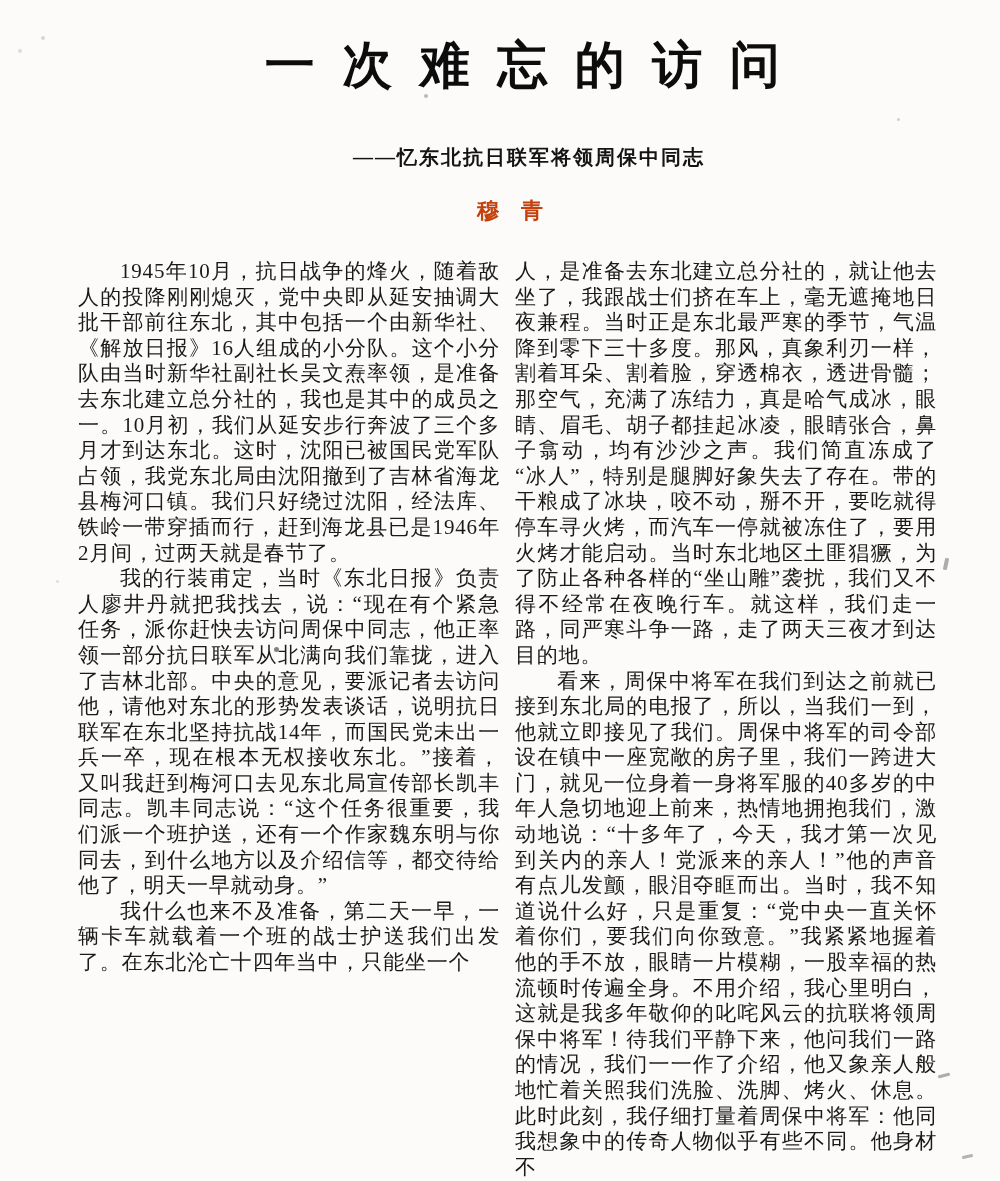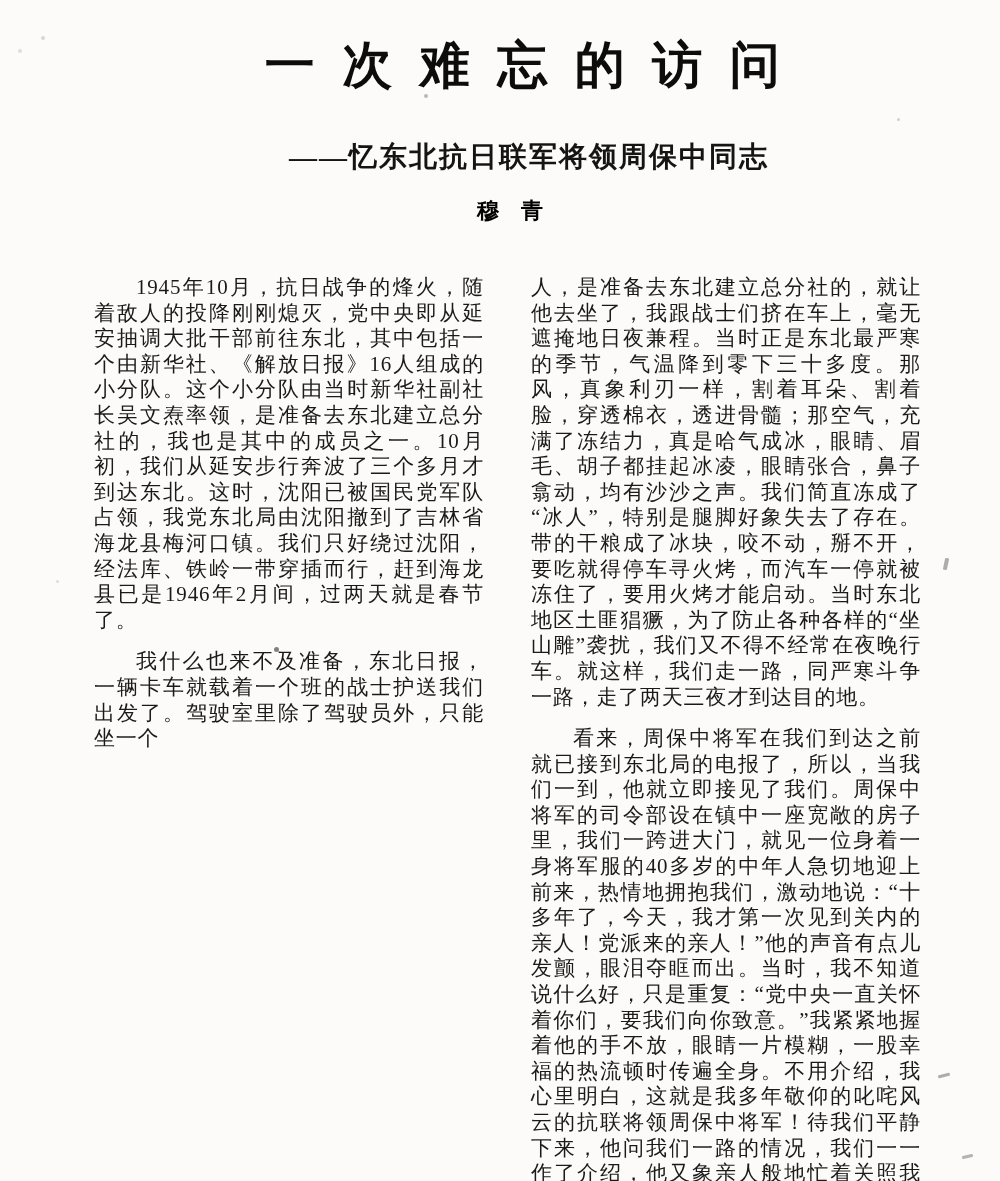--- a/index.html
+++ b/index.html
@@ -25,56 +25,56 @@
     line-height: 62px;
     font-weight: 900;
     letter-spacing: 0.55em;
     color: #0c0c0c;
     white-space: nowrap;
   }
 
   .subtitle {
     margin: 0;
     padding: 46px 0 0 58px;
-    font-size: 28px;
+    font-size: 20px;
     line-height: 30px;
     font-weight: 700;
     letter-spacing: 2px;
     color: #141414;
     white-space: nowrap;
   }
 
   .author {
     margin: 0;
     padding: 26px 0 0 20px;
     font-size: 22px;
     line-height: 26px;
     font-weight: 700;
-    color: #000000;
+    color: #c2410c;
   }
 
   
   .columns {
     display: flex;
     gap: 15px;
     padding: 35px 63px 0 78px;
     box-sizing: border-box;
   }
 
   .col {
     flex: 1;
     font-size: 21px;
     line-height: 25.6px;
     letter-spacing: 0.8px;
     text-align: justify;
     color: #1a1a1a;
     font-weight: 500;
   }
 
-  .col p { margin: 16px; }
+  .col p { margin: 0; }
   .col p.indent { text-indent: 2em; }
 
   
   .speck {
     position: absolute;
     background: #6b6b6b;
     border-radius: 50%;
     pointer-events: none;
   }
   .speck.dash { border-radius: 1px; }
@@ -97,21 +97,22 @@
 
   <div class="header">
     <h1 class="title">一次难忘的访问</h1>
     <h2 class="subtitle">——忆东北抗日联军将领周保中同志</h2>
     <div class="author">穆　青</div>
   </div>
 
   <div class="columns">
     <div class="col">
         <p class="indent">1945年10月，抗日战争的烽火，随着敌人的投降刚刚熄灭，党中央即从延安抽调大批干部前往东北，其中包括一个由新华社、《解放日报》16人组成的小分队。这个小分队由当时新华社副社长吴文焘率领，是准备去东北建立总分社的，我也是其中的成员之一。10月初，我们从延安步行奔波了三个多月才到达东北。这时，沈阳已被国民党军队占领，我党东北局由沈阳撤到了吉林省海龙县梅河口镇。我们只好绕过沈阳，经法库、铁岭一带穿插而行，赶到海龙县已是1946年2月间，过两天就是春节了。</p>
-        <p class="indent">我什么也来不及准备，东北日报，一辆卡车就载着一个班的战士护送我们出发了。驾驶室里除了驾驶员外，只能坐一个</p>
+        <p class="indent">我的行装甫定，当时《东北日报》负责人廖井丹就把我找去，说：“现在有个紧急任务，派你赶快去访问周保中同志，他正率领一部分抗日联军从北满向我们靠拢，进入了吉林北部。中央的意见，要派记者去访问他，请他对东北的形势发表谈话，说明抗日联军在东北坚持抗战14年，而国民党未出一兵一卒，现在根本无权接收东北。”接着，又叫我赶到梅河口去见东北局宣传部长凯丰同志。凯丰同志说：“这个任务很重要，我们派一个班护送，还有一个作家魏东明与你同去，到什么地方以及介绍信等，都交待给他了，明天一早就动身。”</p>
+        <p class="indent">我什么也来不及准备，第二天一早，一辆卡车就载着一个班的战士护送我们出发了。在东北沦亡十四年当中，只能坐一个</p>
       </div>
     <div class="col">
         <p class="">人，是准备去东北建立总分社的，就让他去坐了，我跟战士们挤在车上，毫无遮掩地日夜兼程。当时正是东北最严寒的季节，气温降到零下三十多度。那风，真象利刃一样，割着耳朵、割着脸，穿透棉衣，透进骨髓；那空气，充满了冻结力，真是哈气成冰，眼睛、眉毛、胡子都挂起冰凌，眼睛张合，鼻子翕动，均有沙沙之声。我们简直冻成了“冰人”，特别是腿脚好象失去了存在。带的干粮成了冰块，咬不动，掰不开，要吃就得停车寻火烤，而汽车一停就被冻住了，要用火烤才能启动。当时东北地区土匪猖獗，为了防止各种各样的“坐山雕”袭扰，我们又不得不经常在夜晚行车。就这样，我们走一路，同严寒斗争一路，走了两天三夜才到达目的地。</p>
         <p class="indent">看来，周保中将军在我们到达之前就已接到东北局的电报了，所以，当我们一到，他就立即接见了我们。周保中将军的司令部设在镇中一座宽敞的房子里，我们一跨进大门，就见一位身着一身将军服的40多岁的中年人急切地迎上前来，热情地拥抱我们，激动地说：“十多年了，今天，我才第一次见到关内的亲人！党派来的亲人！”他的声音有点儿发颤，眼泪夺眶而出。当时，我不知道说什么好，只是重复：“党中央一直关怀着你们，要我们向你致意。”我紧紧地握着他的手不放，眼睛一片模糊，一股幸福的热流顿时传遍全身。不用介绍，我心里明白，这就是我多年敬仰的叱咤风云的抗联将领周保中将军！待我们平静下来，他问我们一路的情况，我们一一作了介绍，他又象亲人般地忙着关照我们洗脸、洗脚、烤火、休息。此时此刻，我仔细打量着周保中将军：他同我想象中的传奇人物似乎有些不同。他身材不</p>
       </div>
   </div>
 
 </div>
 
 </body></html>

